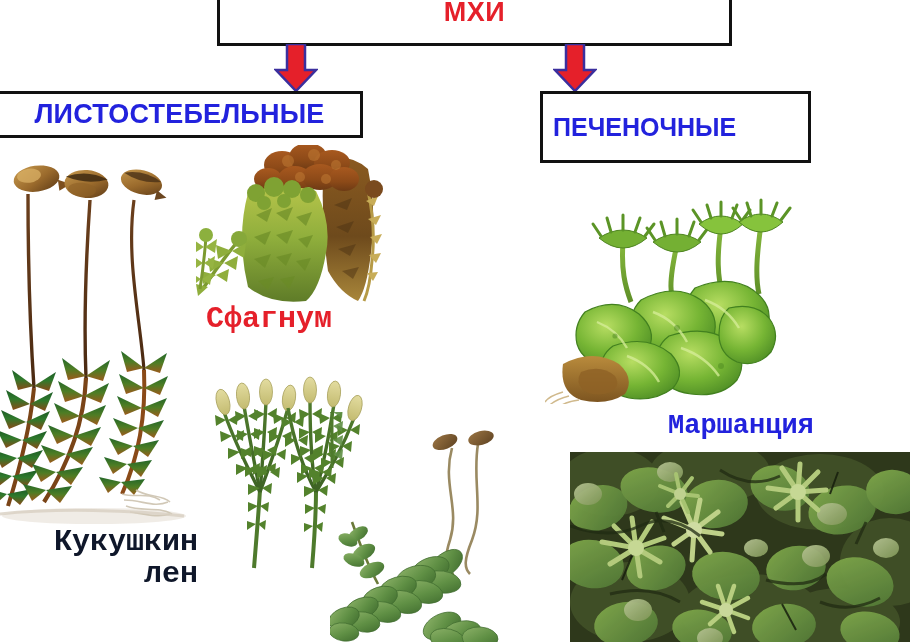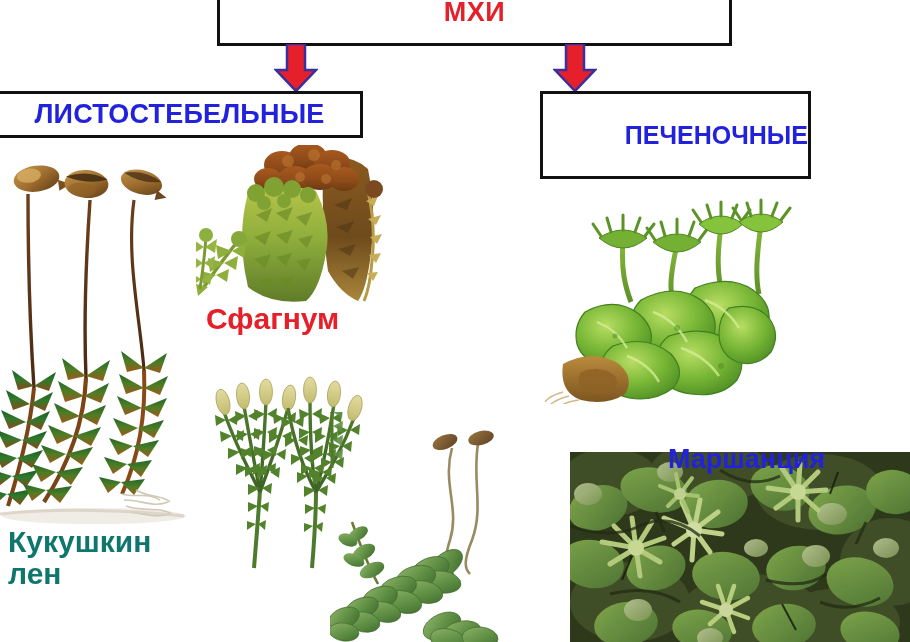--- a/index.html
+++ b/index.html
@@ -53,25 +53,25 @@
     font-size: 27px;
     font-weight: bold;
     letter-spacing: 0.2px;
     line-height: 1.05;
     margin-left: 10px;
   }
   #box-liver {
     left: 540px;
     top: 91px;
     width: 271px;
-    height: 88px;
+    height: 72px;
     justify-content: flex-start;
     padding-left: 10px;
     flex-direction: column;
-    align-items: flex-end;
+    align-items: flex-start;
     justify-content: center;
   }
   #box-liver .box-label,
   #box-liver .box-sublabel {
     color: #2222dd;
     font-size: 25px;
     font-weight: bold;
     line-height: 1.12;
     white-space: nowrap;
   }
@@ -84,38 +84,38 @@
   }
   #arrow-left  { left: 274px; top: 44px; }
   #arrow-right { left: 553px; top: 44px; }
 
   
   .caption {
     position: absolute;
     font-weight: bold;
     line-height: 1.08;
     white-space: pre-line;
-    text-align: left;
+    text-align: right;
+    font-family: Liberation Mono, monospace;
   }
   #cap-sphagnum {
     left: 206px; top: 303px;
     color: #e5202a;
     font-size: 30px;
   }
   #cap-haircap {
     left: 8px; top: 526px;
     width: 190px;
-    color: #0f766e;
+    color: #0f172a;
     font-size: 30px;
   }
   #cap-marchantia {
     left: 668px; top: 412px;
     color: #2222dd;
     font-size: 27px;
-    margin-top: 33px;
   }
 
   
   .illus { position: absolute; }
   #ill-haircap   { left: -6px;  top: 138px; width: 200px; height: 400px; }
   #ill-sphagnum  { left: 196px; top: 145px; width: 200px; height: 160px; }
   #ill-clubmoss  { left: 198px; top: 372px; width: 180px; height: 205px; }
   #ill-creeping  { left: 330px; top: 412px; width: 190px; height: 230px; }
   #ill-marchantia{ left: 545px; top: 196px; width: 250px; height: 208px; }
 

